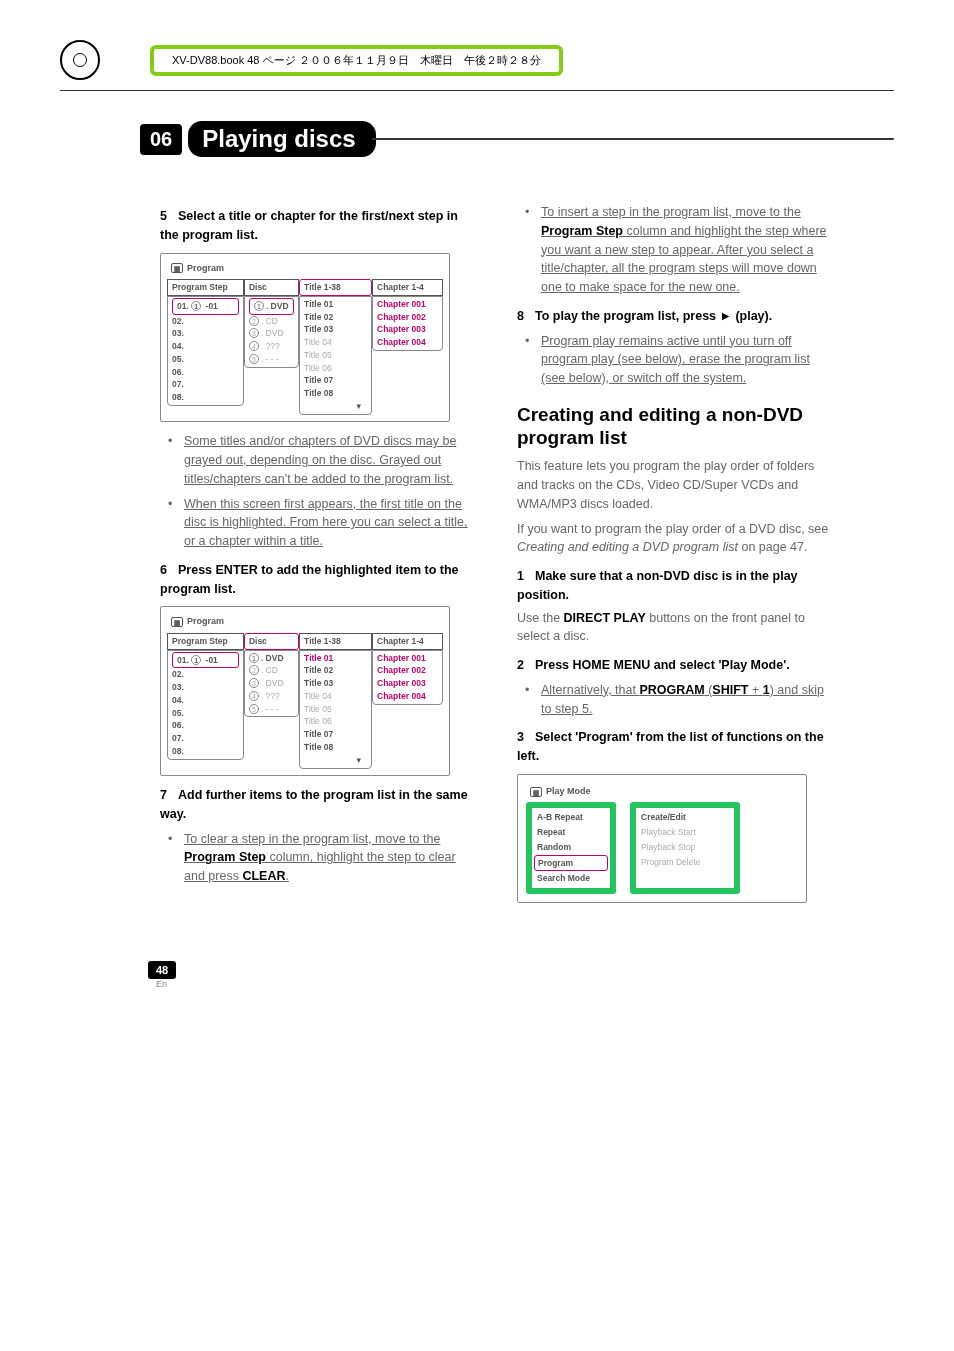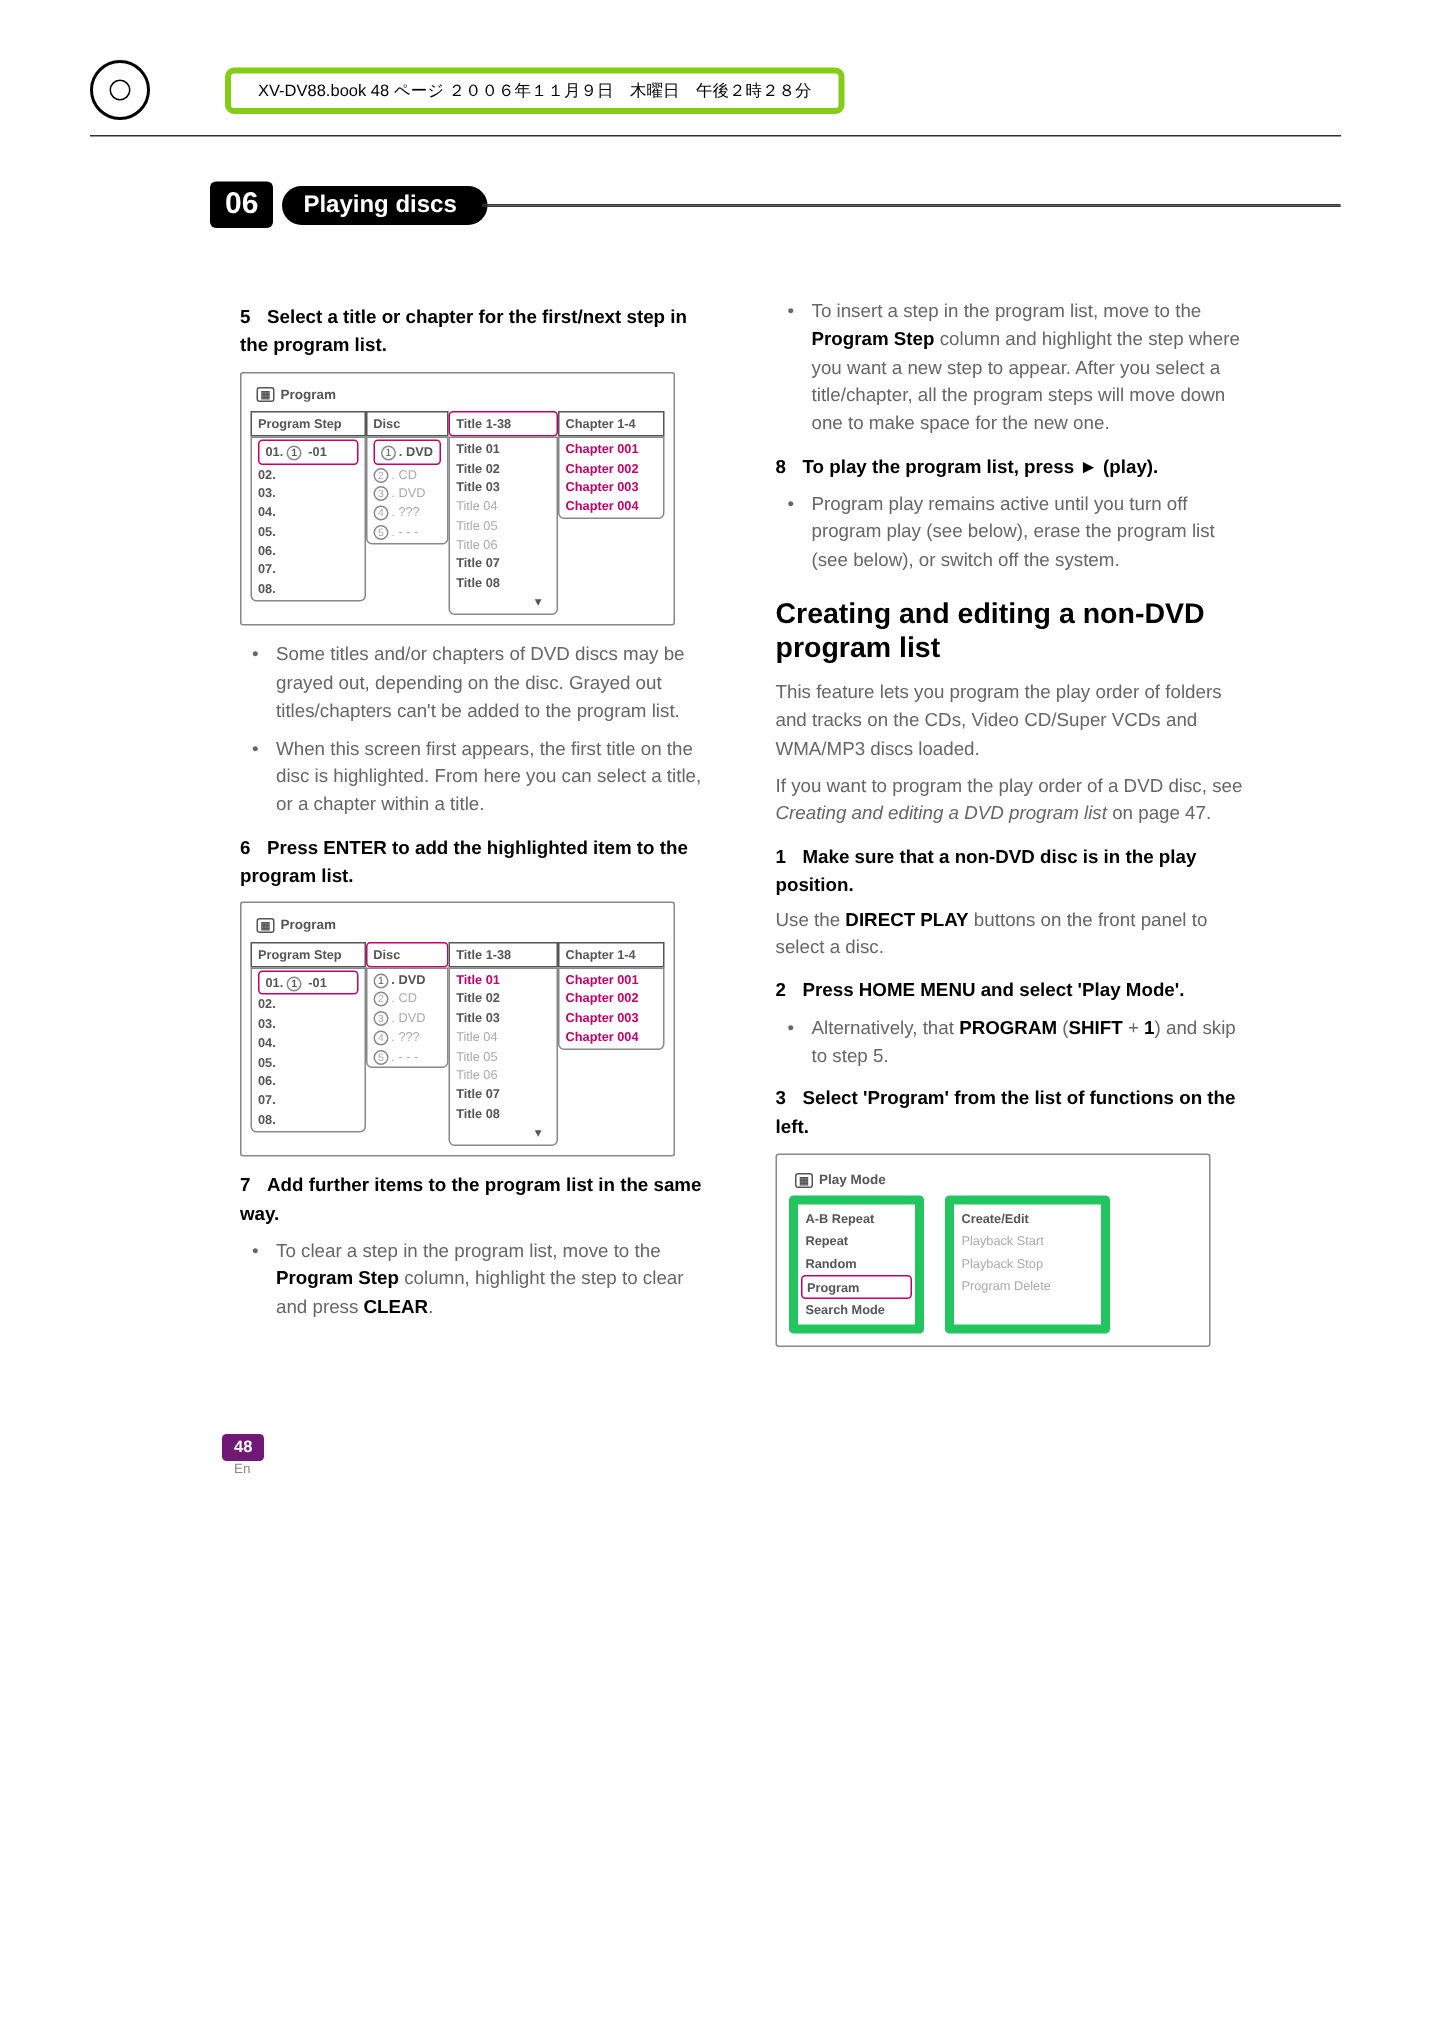--- a/index.html
+++ b/index.html
@@ -5,45 +5,45 @@
   * { margin: 0; padding: 0; box-sizing: border-box; }
   body { font-family: Arial, Helvetica, sans-serif; background: #fff; width: 954px; margin: 0 auto; color: #000; }
   .page { padding: 40px 60px 20px 60px; position: relative; }
   .ring { width: 40px; height: 40px; border: 2px solid #000; border-radius: 50%; display: flex; align-items: center; justify-content: center; background: #fff; }
   .ring-inner { width: 14px; height: 14px; border: 1px solid #000; border-radius: 50%; }
   .top-bar { display: flex; align-items: center; margin-bottom: 10px; }
   .top-text-box { border: 4px solid #84cc16; border-radius: 6px; padding: 4px 18px; font-size: 11px; margin-left: 50px; }
   .hr-line { border: 0; border-top: 1px solid #333; margin: 4px 0 20px 0; }
   .chapter-header { display: flex; align-items: center; margin: 30px 0 40px 80px; }
   .chapter-num { background: #000; color: #fff; font-weight: bold; font-size: 20px; padding: 4px 10px; border-radius: 4px; }
-  .chapter-title { background: #000; color: #fff; font-weight: bold; font-size: 16px; padding: 4px 20px 4px 14px; border-radius: 14px; margin-left: 6px; }
+  .chapter-title { background: #000; color: #fff; font-weight: bold; font-size: 24px; padding: 4px 20px 4px 14px; border-radius: 14px; margin-left: 6px; }
   .chapter-tail { flex: 1; height: 2px; border-top: 1px solid #333; border-bottom: 1px solid #333; border-radius: 0 12px 12px 0; margin-left: -4px; }
   .columns { display: flex; gap: 40px; padding: 0 60px 20px 100px; }
   .col { flex: 1; font-size: 12.5px; line-height: 1.5; color: #555; }
   .step-head { color: #000; font-weight: bold; margin: 10px 0 4px 0; font-size: 12.5px; }
   .step-num { display: inline-block; width: 18px; }
   .body-text { color: #666; margin-bottom: 6px; }
   ul.bullets { list-style: none; padding-left: 14px; margin: 6px 0; }
-  ul.bullets li { position: relative; padding-left: 10px; margin-bottom: 6px; color: #666; }
+  ul.bullets li { position: relative; padding-left: 10px; margin-bottom: 6px; color: #666; text-decoration: underline; }
   ul.bullets li::before { content: '•'; position: absolute; left: -6px; color: #666; }
   .bold { color: #000; font-weight: bold; }
   .italic { font-style: italic; }
   h2.section { font-size: 19px; font-weight: bold; color: #000; margin: 16px 0 8px 0; line-height: 1.2; }
   .ui-box { border: 1px solid #888; border-radius: 2px; padding: 6px; width: 290px; margin: 8px 0 10px 0; font-size: 8.5px; background: #fff; }
   .ui-title { font-weight: bold; font-size: 9px; padding: 2px 4px 4px 4px; display: flex; align-items: center; gap: 4px; }
   .ui-icon { display:inline-block; width:12px; height:10px; border:1px solid #555; border-radius:2px; font-size:7px; text-align:center; line-height:9px;}
   .ui-table { display: flex; gap: 0; }
   .ui-colh { border: 1px solid #555; padding: 2px 4px; font-weight: bold; background:#fff; }
   .ui-sel { border: 1.5px solid #c4006a; border-radius: 3px; padding: 1px 4px; }
   .ui-list { border:1px solid #888; border-bottom-left-radius:4px; border-bottom-right-radius:4px; padding:3px 4px;}
   .ui-c { display: flex; flex-direction: column; }
   .ui-c > div { padding: 1px 4px; white-space: nowrap;}
   .pink { color: #c4006a; font-weight: bold; }
   .gray { color: #aaa; }
-  .page-num-badge { background: #701a75; color:#fff; font-size:11px; font-weight:bold; padding:3px 8px; border-radius:3px; display:inline-block; margin-left: 88px; margin-top: 30px;}
+  .page-num-badge { background: #000000; color:#fff; font-size:11px; font-weight:bold; padding:3px 8px; border-radius:3px; display:inline-block; margin-left: 88px; margin-top: 30px;}
   .page-en { font-size:9px; color:#888; margin-left: 96px;}
   .play-sym { font-family: Arial; }
   .playmode-box { border:1px solid #888; border-radius:2px; width:290px; padding:8px; margin:8px 0; font-size:8.5px;}
   .pm-row { display:flex; gap:14px;}
   .pm-left, .pm-right { display:flex; flex-direction:column; gap:2px; border:6px solid #22c55e; border-radius:3px; padding:3px 5px;}
   .pm-left { width:90px;} .pm-right { width:110px;}
   .pm-sel { border:1.5px solid #c4006a; border-radius:3px; padding:1px 3px; font-weight:bold; margin:-1px -3px;}
   .arrow-down { text-align:right; padding-right:6px; font-size:9px;}
   .circ { display:inline-block; border:1px solid #888; border-radius:50%; width:10px; height:10px; font-size:7px; text-align:center; line-height:9px; margin-right:2px;}
 </style>

